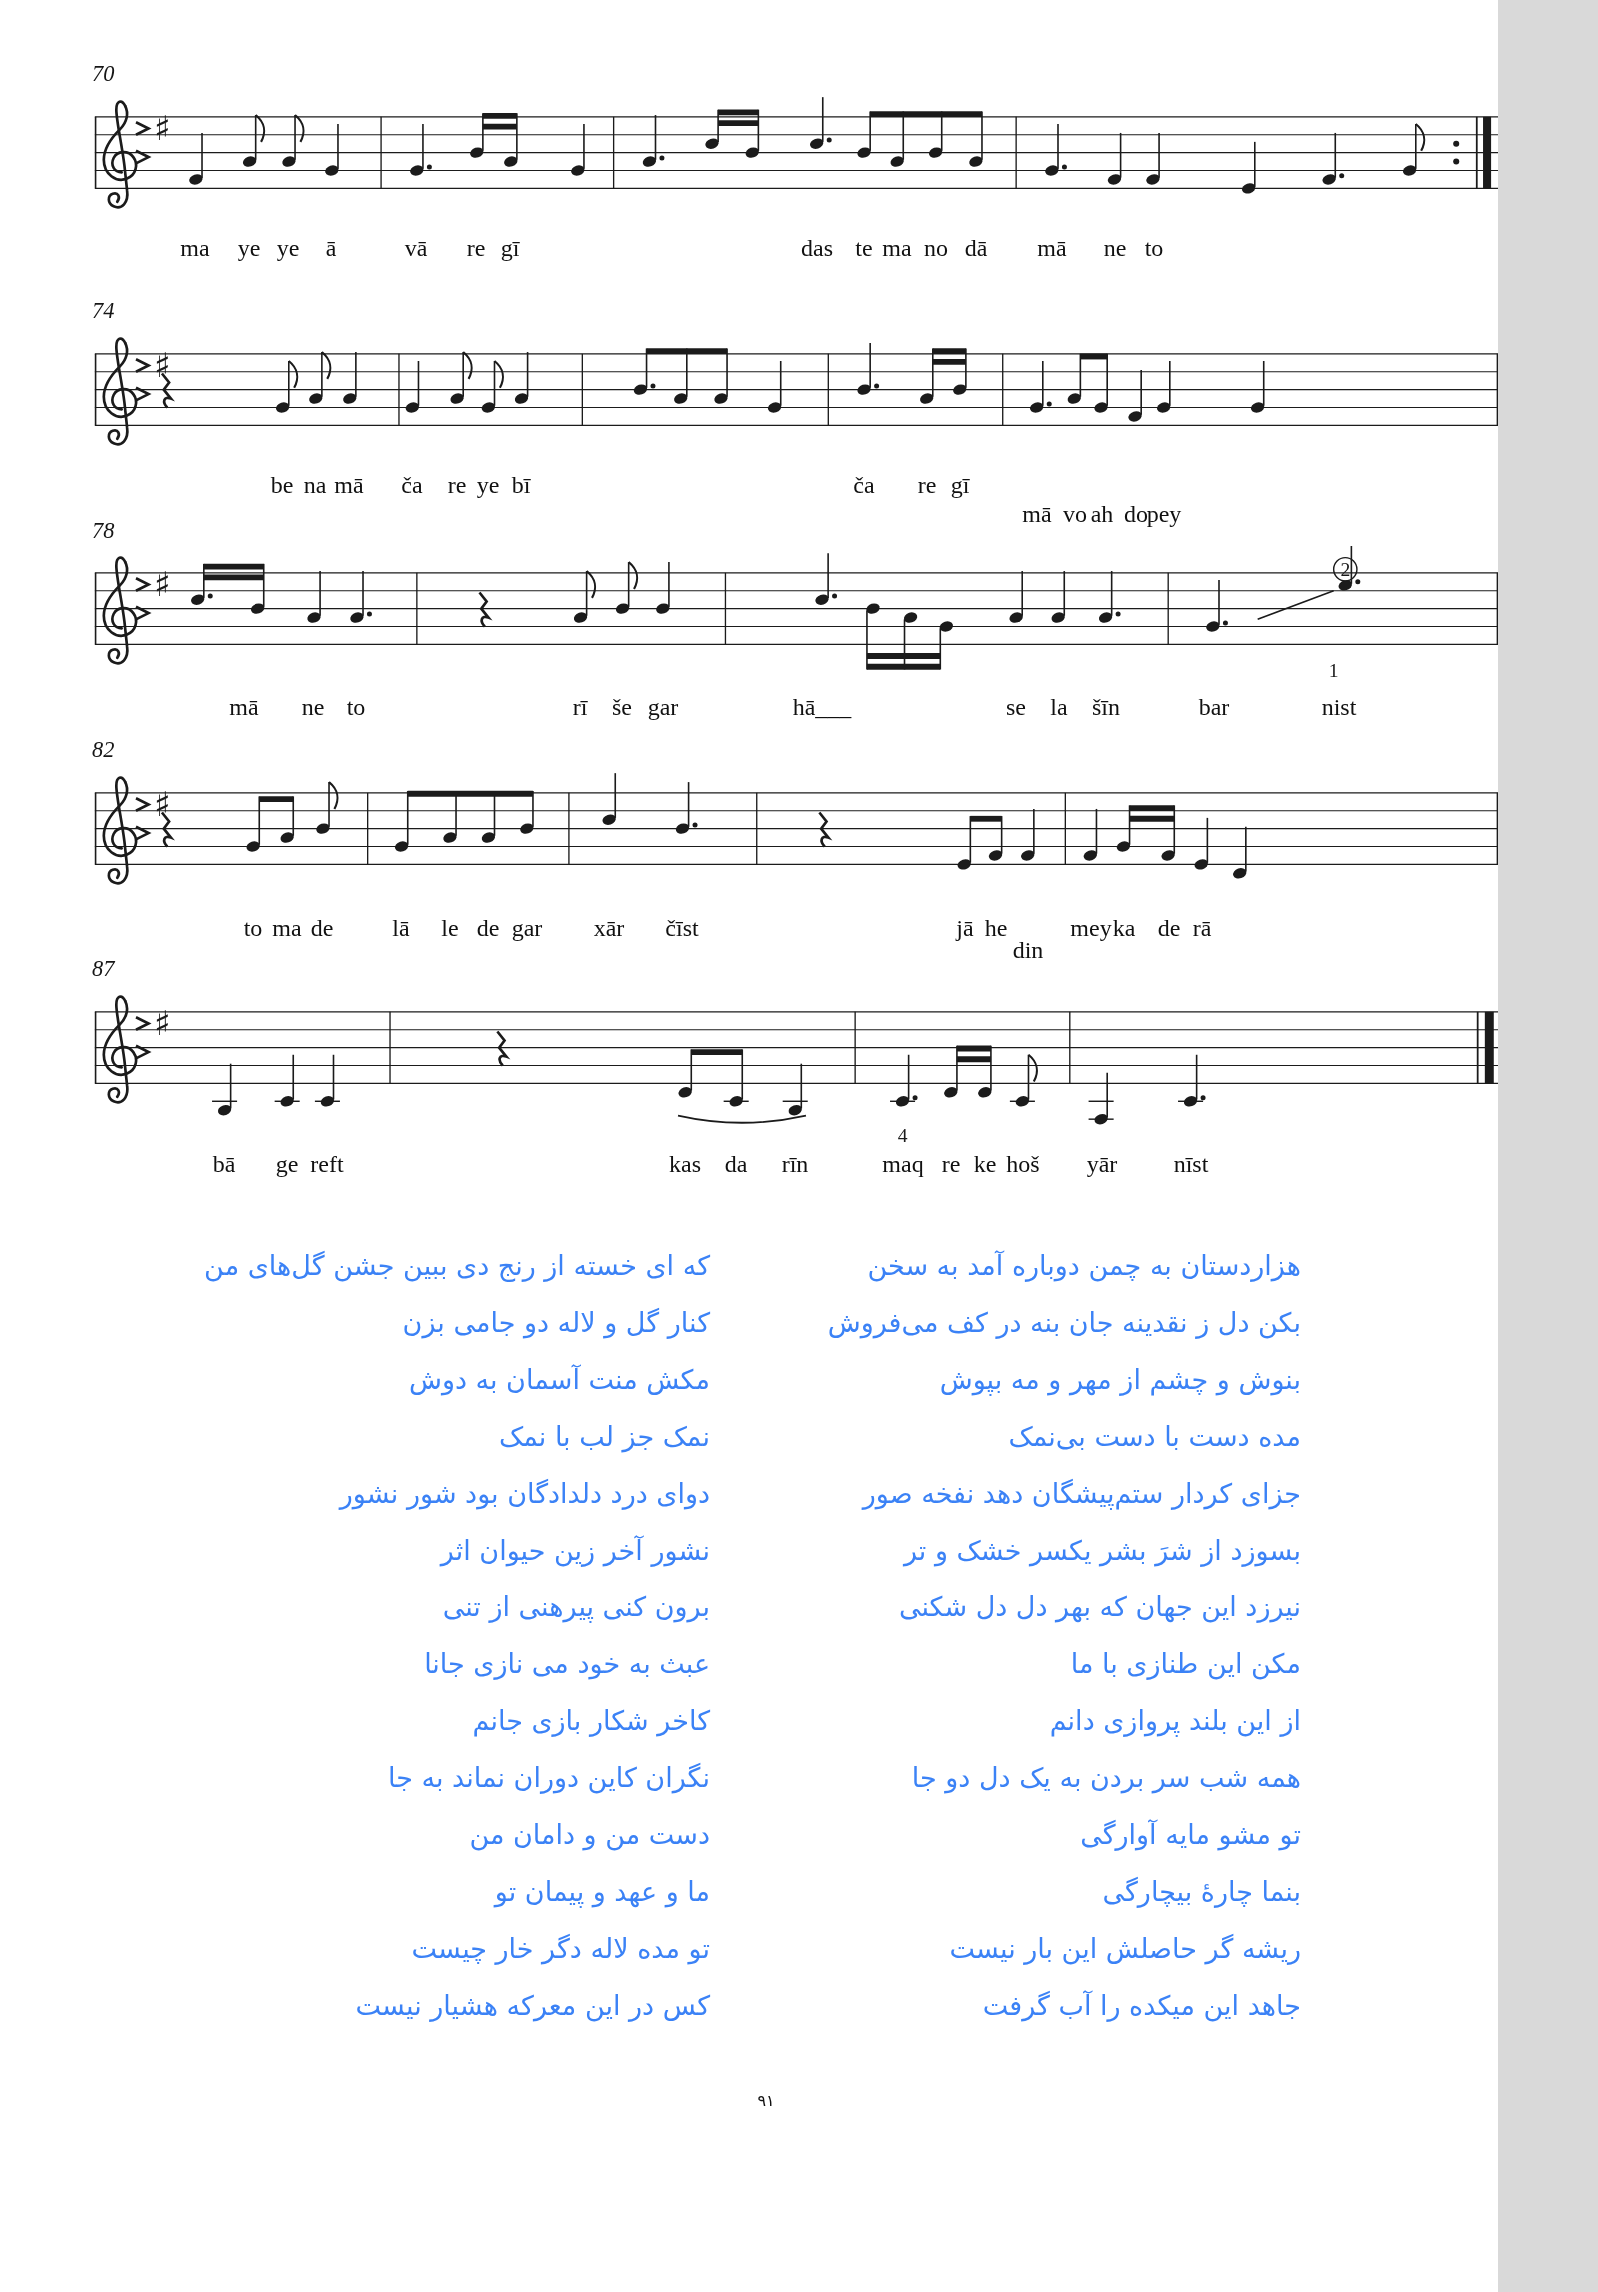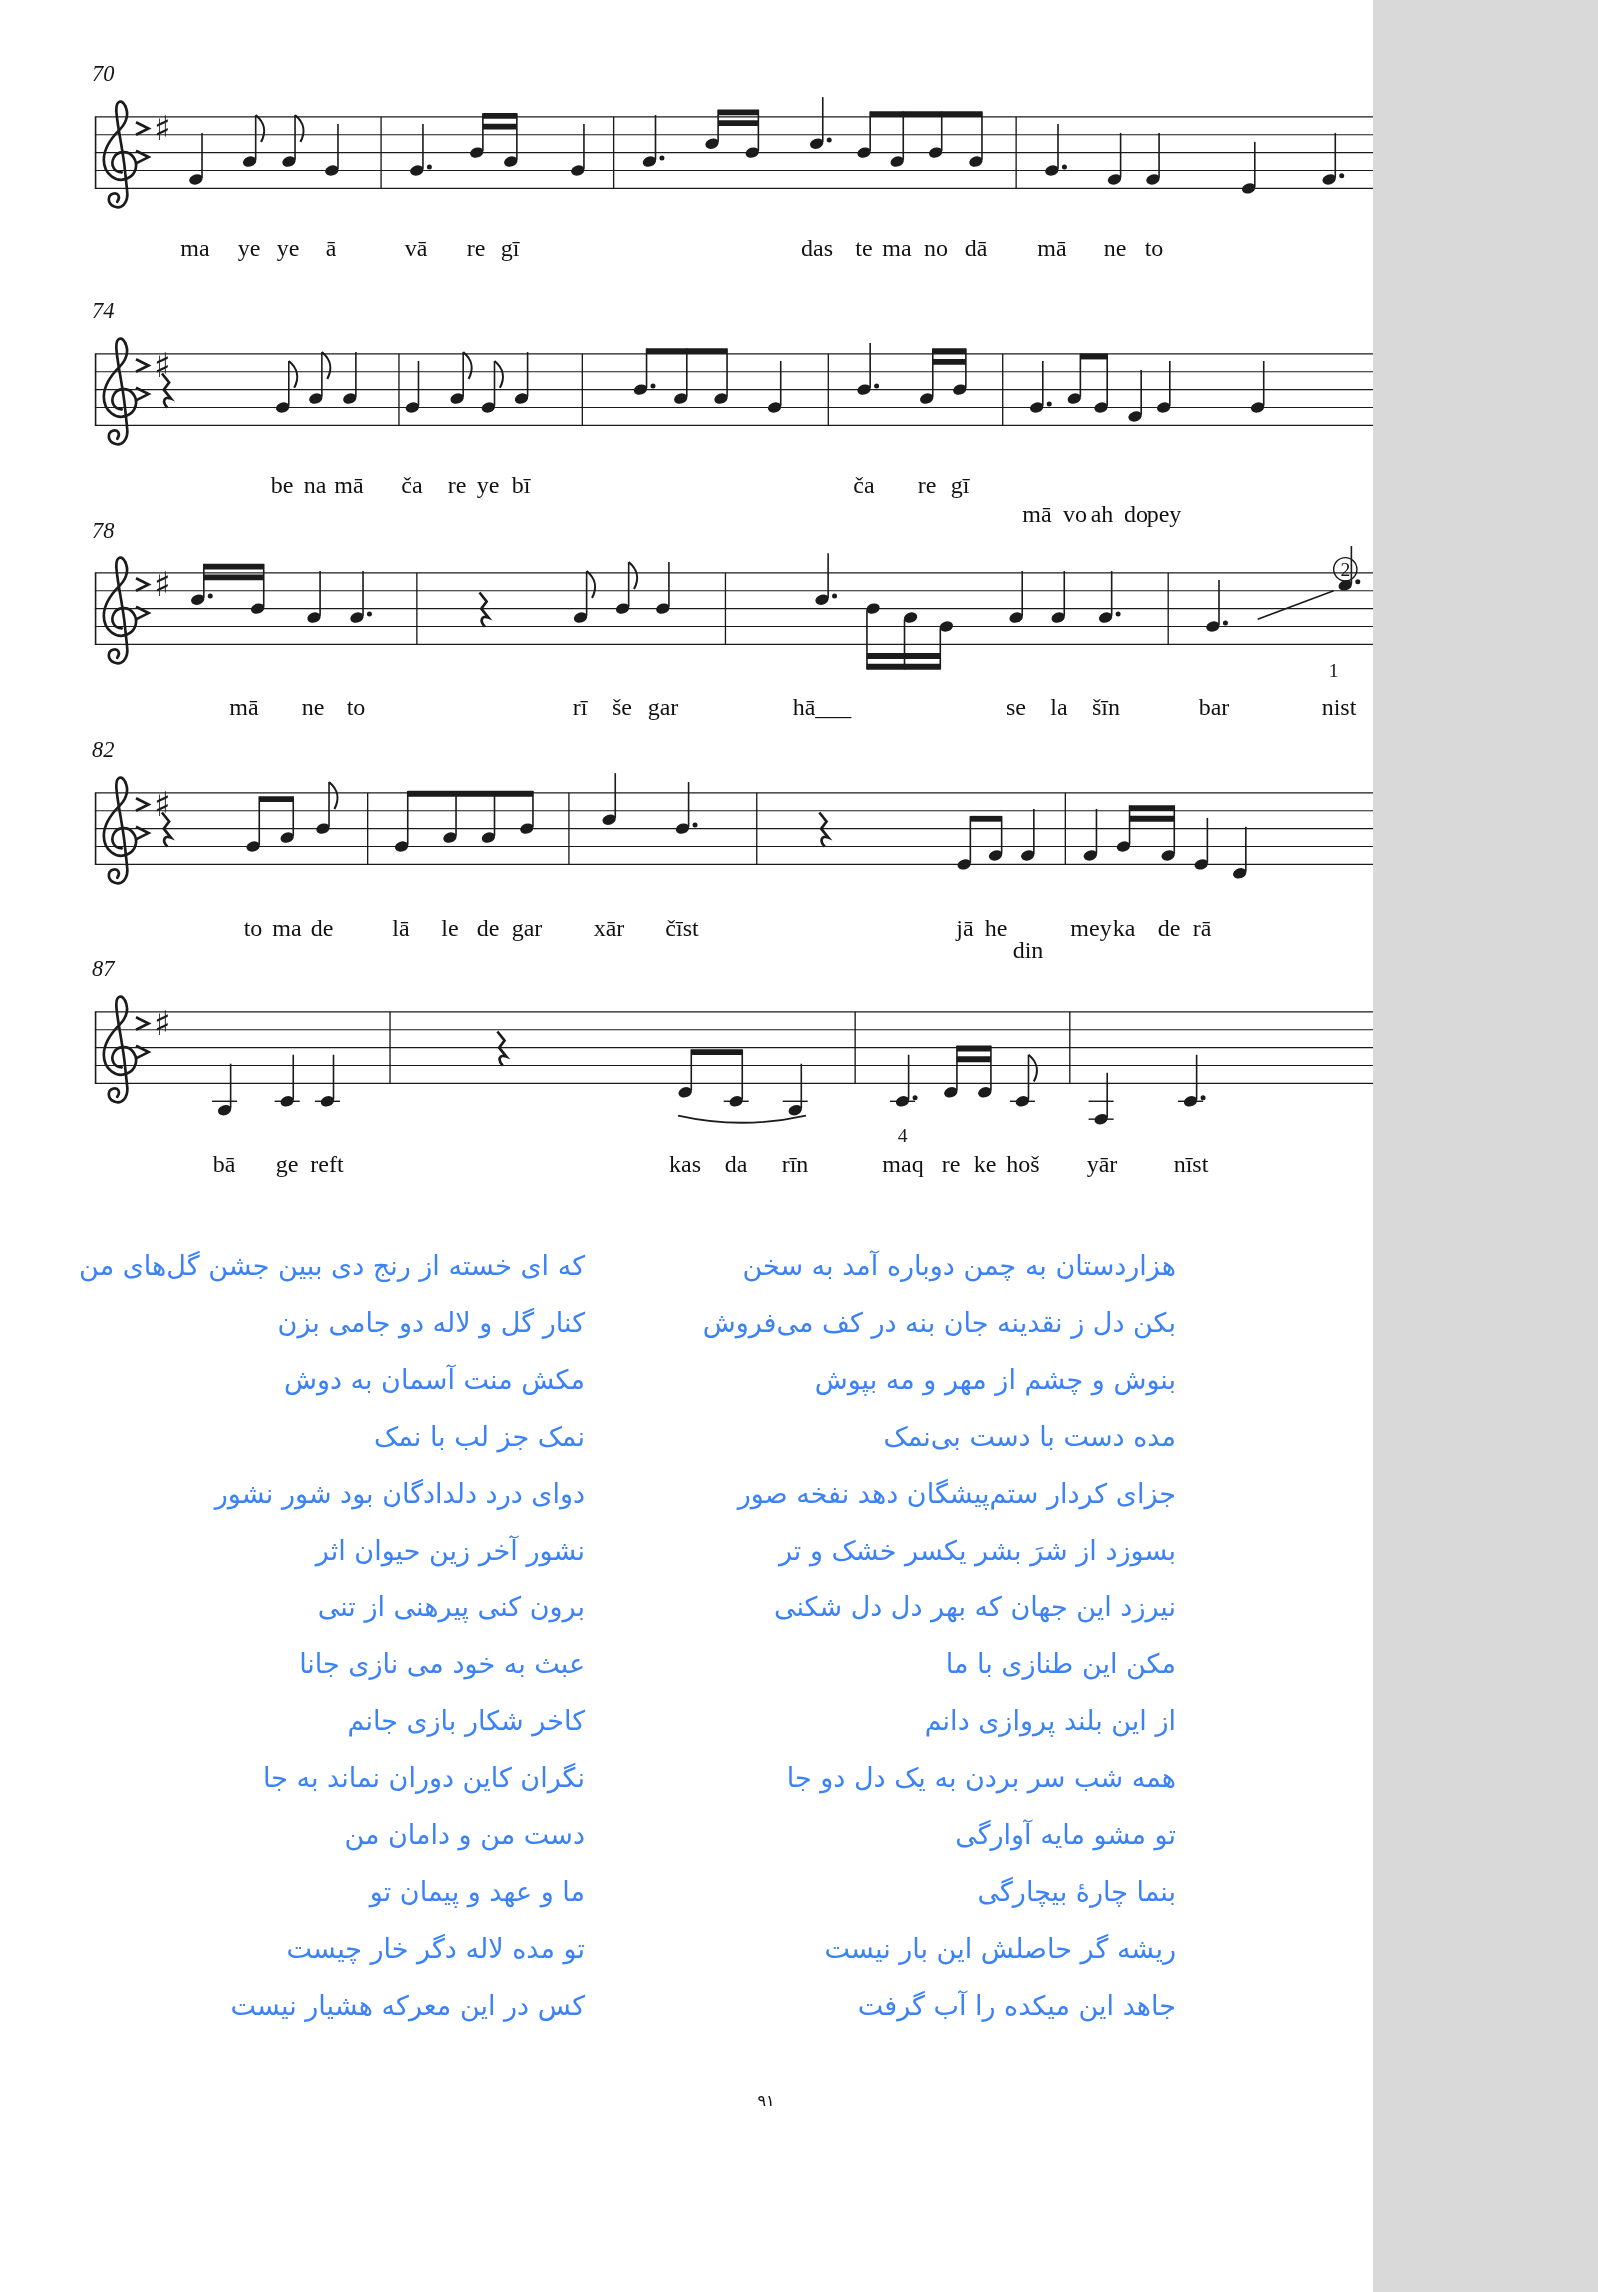--- a/index.html
+++ b/index.html
@@ -1,16 +1,16 @@
 <!DOCTYPE html>
 <html style="font-size:14.3px"><head>
 <meta charset="utf-8">
 <style>
   html,body{margin:0;padding:0;background:#d9d9d9;}
-  .page{position:relative;width:1373px;height:2293px;background:#ffffff;
+  .page{position:relative;width:1498px;height:2293px;background:#ffffff;
         font-family:"Liberation Serif",serif;color:#161616;overflow:hidden;}
   .measure-num{position:absolute;font-style:italic;font-size:22.4px;color:#161616;}
   .syl{position:absolute;transform:translateX(-50%);font-size:24px;white-space:nowrap;color:#111;}
   .sys-svg{position:absolute;left:94px;}
   .poem-line{position:absolute;direction:rtl;font-family:"DejaVu Sans",sans-serif;
              font-size:27px;white-space:nowrap;color:#3b82f6;}
   .pagenum{position:absolute;font-family:"DejaVu Sans",sans-serif;font-size:16px;
            transform:translateX(-50%);color:#101010;}
 </style>
 </head>

